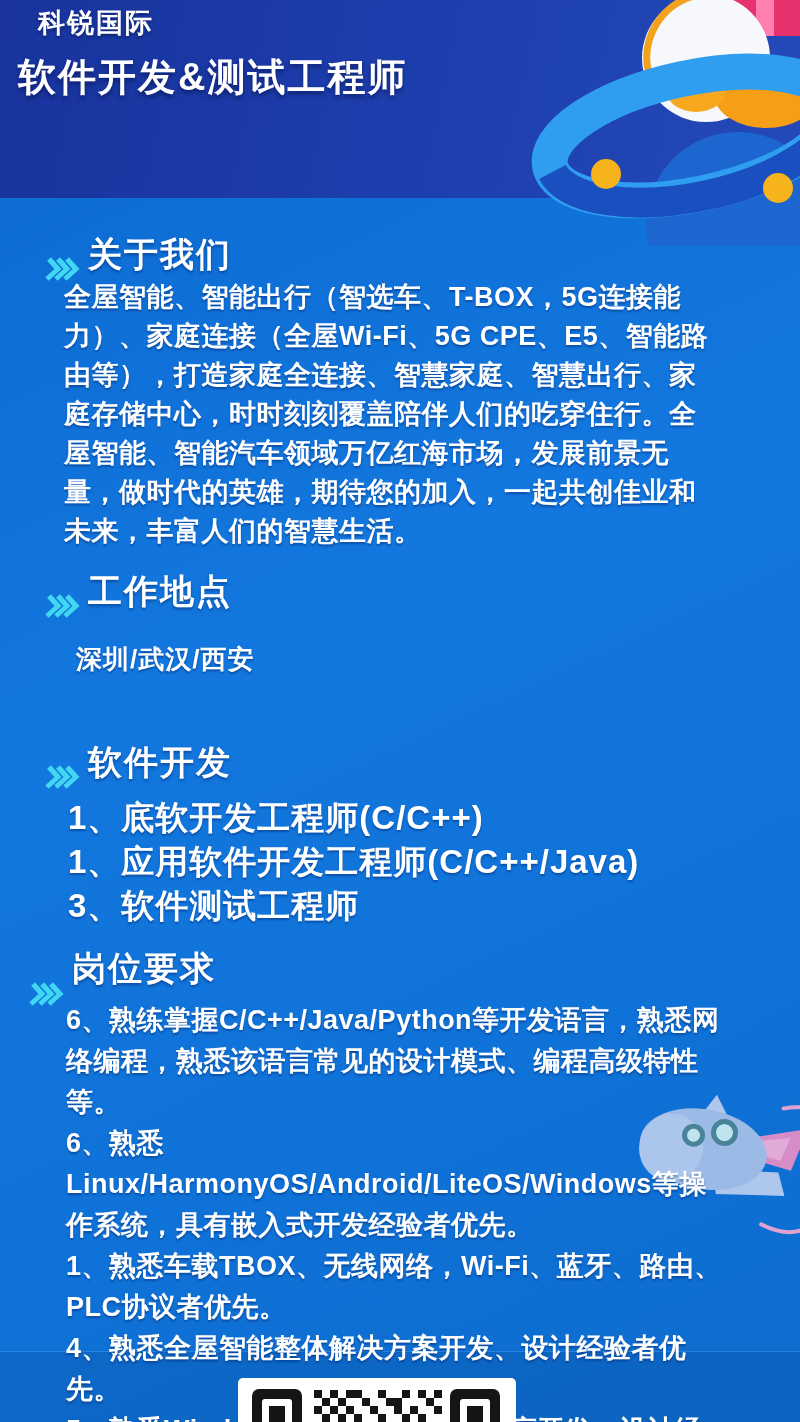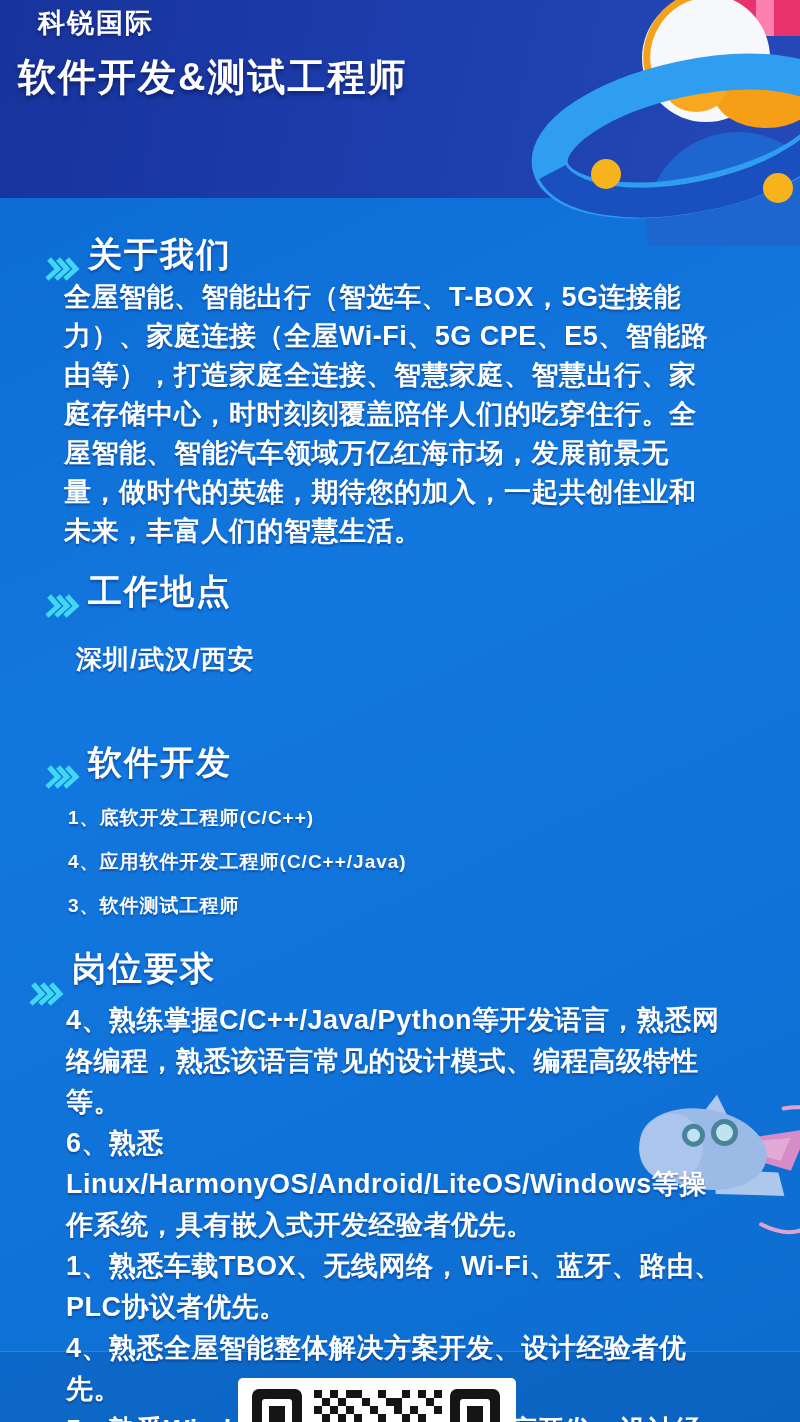--- a/index.html
+++ b/index.html
@@ -44,21 +44,21 @@
   }
   .sec-location { top:569px; }
   .location-value {
     margin:27px 0 0 32px; font-size:26px; letter-spacing:1px;
     text-shadow:0 2px 2px rgba(0,25,90,.4);
   }
   .sec-positions { top:740px; }
   .plain-list { list-style:none; }
   .positions-list { margin:10px 0 0 24px; }
   .positions-list li {
-    font-size:19px; line-height:44px; letter-spacing:1px;
+    font-size:33px; line-height:44px; letter-spacing:1px;
     text-shadow:0 2px 2px rgba(0,25,90,.4);
   }
   .sec-requirements { top:946px; left:28px; }
   .sec-requirements .chev { transform:translateY(16px) skewX(-6deg); }
   .req-list { margin:8px 0 0 38px; width:660px; }
   .req-list li {
     font-size:27px; line-height:41px; letter-spacing:.5px;
     text-shadow:0 2px 2px rgba(0,25,90,.4);
   }
   
@@ -134,36 +134,36 @@
     <div class="sec-head">
       <svg class="chev" width="36" height="28" viewBox="0 0 36 28" aria-hidden="true">
         <path d="M4 4 L14 14 L4 24" fill="none" stroke="#41d6f2" stroke-width="5"></path>
         <path d="M13 4 L23 14 L13 24" fill="none" stroke="#41d6f2" stroke-width="5"></path>
         <path d="M22 4 L32 14 L22 24" fill="none" stroke="#41d6f2" stroke-width="5"></path>
       </svg>
       <h2 class="sec-title">软件开发</h2>
     </div>
     <ul class="plain-list positions-list">
       <li>1、底软开发工程师(C/C++)</li>
-      <li>4、应用软件开发工程师(C/C++/Java)</li>
+      <li>1、应用软件开发工程师(C/C++/Java)</li>
       <li>3、软件测试工程师</li>
     </ul>
   </section>
 
   <section class="sec sec-requirements">
     <div class="sec-head">
       <svg class="chev" width="36" height="28" viewBox="0 0 36 28" aria-hidden="true">
         <path d="M4 4 L14 14 L4 24" fill="none" stroke="#41d6f2" stroke-width="5"></path>
         <path d="M13 4 L23 14 L13 24" fill="none" stroke="#41d6f2" stroke-width="5"></path>
         <path d="M22 4 L32 14 L22 24" fill="none" stroke="#41d6f2" stroke-width="5"></path>
       </svg>
       <h2 class="sec-title">岗位要求</h2>
     </div>
     <ul class="plain-list req-list">
-      <li>4、熟练掌握C/C++/Java/Python等开发语言，熟悉网络编程，熟悉该语言常见的设计模式、编程高级特性等。</li>
+      <li>6、熟练掌握C/C++/Java/Python等开发语言，熟悉网络编程，熟悉该语言常见的设计模式、编程高级特性等。</li>
       <li>6、熟悉Linux/HarmonyOS/Android/LiteOS/Windows等操作系统，具有嵌入式开发经验者优先。</li>
       <li>1、熟悉车载TBOX、无线网络，Wi-Fi、蓝牙、路由、PLC协议者优先。</li>
       <li>4、熟悉全屋智能整体解决方案开发、设计经验者优先。</li>
       <li>5、熟悉Windows DuiLib/QT界面程序开发、设计经验者优先。</li>
     </ul>
   </section>
 
   <svg class="rocket" viewBox="0 0 190 160" aria-hidden="true">
     <g transform="rotate(10 95 80)" opacity="0.92">
       <path d="M150 20 q28 -10 38 4" stroke="#f0a8d0" stroke-width="4" fill="none" stroke-linecap="round"></path>

